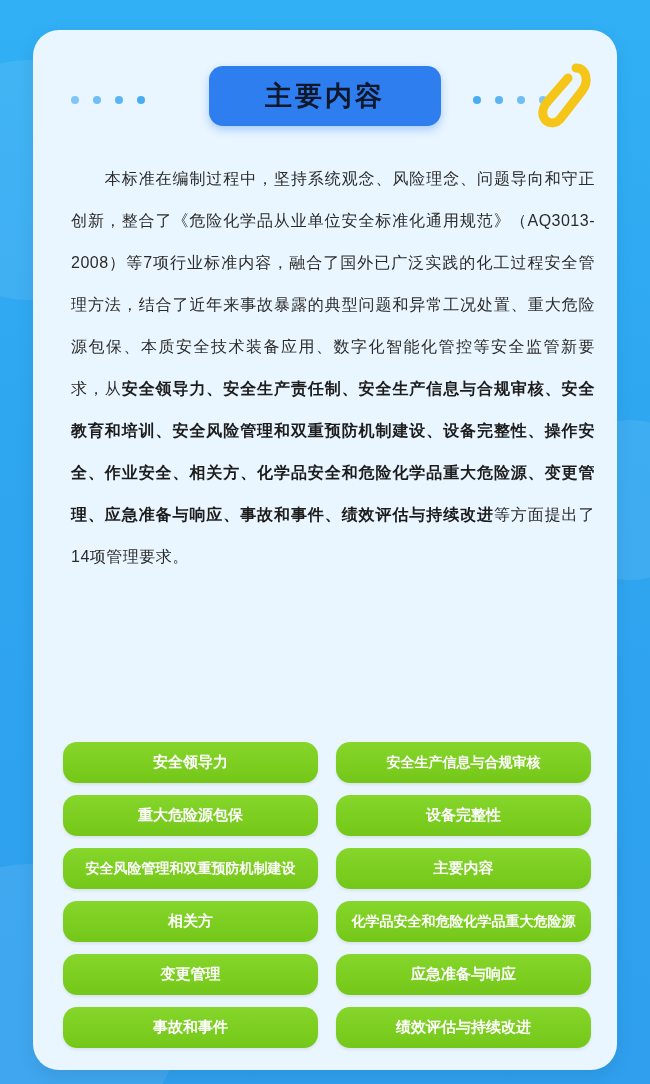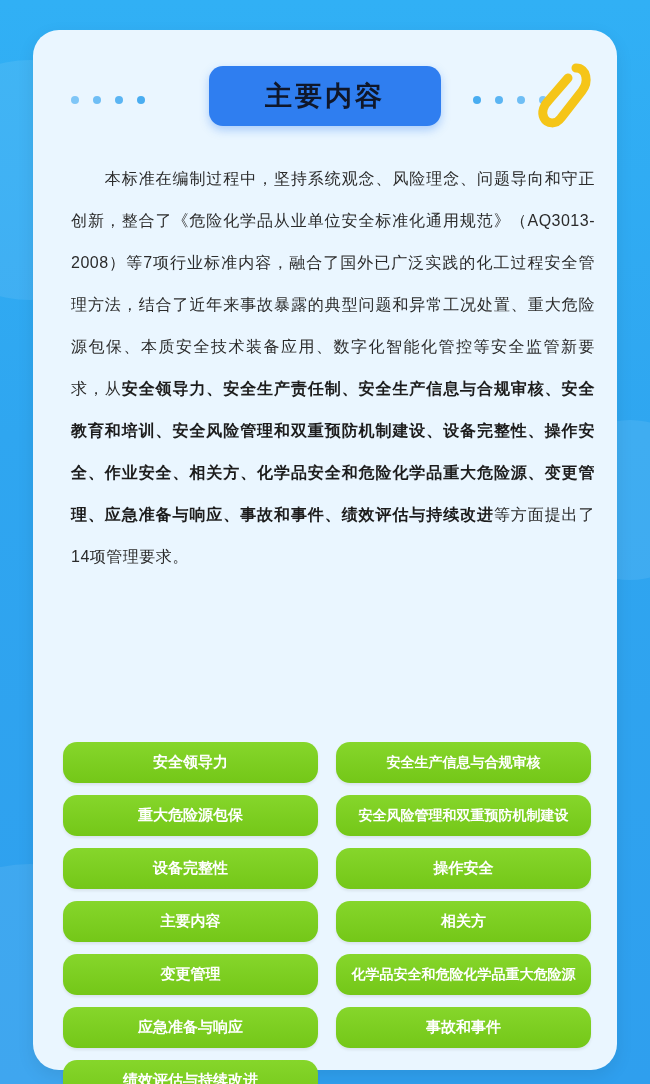--- a/index.html
+++ b/index.html
@@ -177,26 +177,25 @@
     </div>
 
     <div class="body-text">
       <span>　　本标准在编制过程中，坚持系统观念、风险理念、问题导向和守正创新，整合了《危险化学品从业单位安全标准化通用规范》（AQ3013-2008）等7项行业标准内容，融合了国外已广泛实践的化工过程安全管理方法，结合了近年来事故暴露的典型问题和异常工况处置、重大危险源包保、本质安全技术装备应用、数字化智能化管控等安全监管新要求，从</span><b>安全领导力、安全生产责任制、安全生产信息与合规审核、安全教育和培训、安全风险管理和双重预防机制建设、设备完整性、操作安全、作业安全、相关方、化学品安全和危险化学品重大危险源、变更管理、应急准备与响应、事故和事件、绩效评估与持续改进</b><span>等方面提出了14项管理要求。</span>
     </div>
 
     <div class="tag-grid">
       <div class="tag">安全领导力</div>
       <div class="tag small">安全生产信息与合规审核</div>
       <div class="tag">重大危险源包保</div>
+      <div class="tag">设备完整性</div>
       <div class="tag small">安全风险管理和双重预防机制建设</div>
-      <div class="tag">设备完整性</div>
-      <div class="tag">操作安全</div>
       <div class="tag">主要内容</div>
       <div class="tag">相关方</div>
+      <div class="tag small">化学品安全和危险化学品重大危险源</div>
       <div class="tag">变更管理</div>
-      <div class="tag small">化学品安全和危险化学品重大危险源</div>
       <div class="tag">应急准备与响应</div>
       <div class="tag">事故和事件</div>
       <div class="tag">绩效评估与持续改进</div>
     </div>
 
   </div>
 </div>
 
 </body></html>

